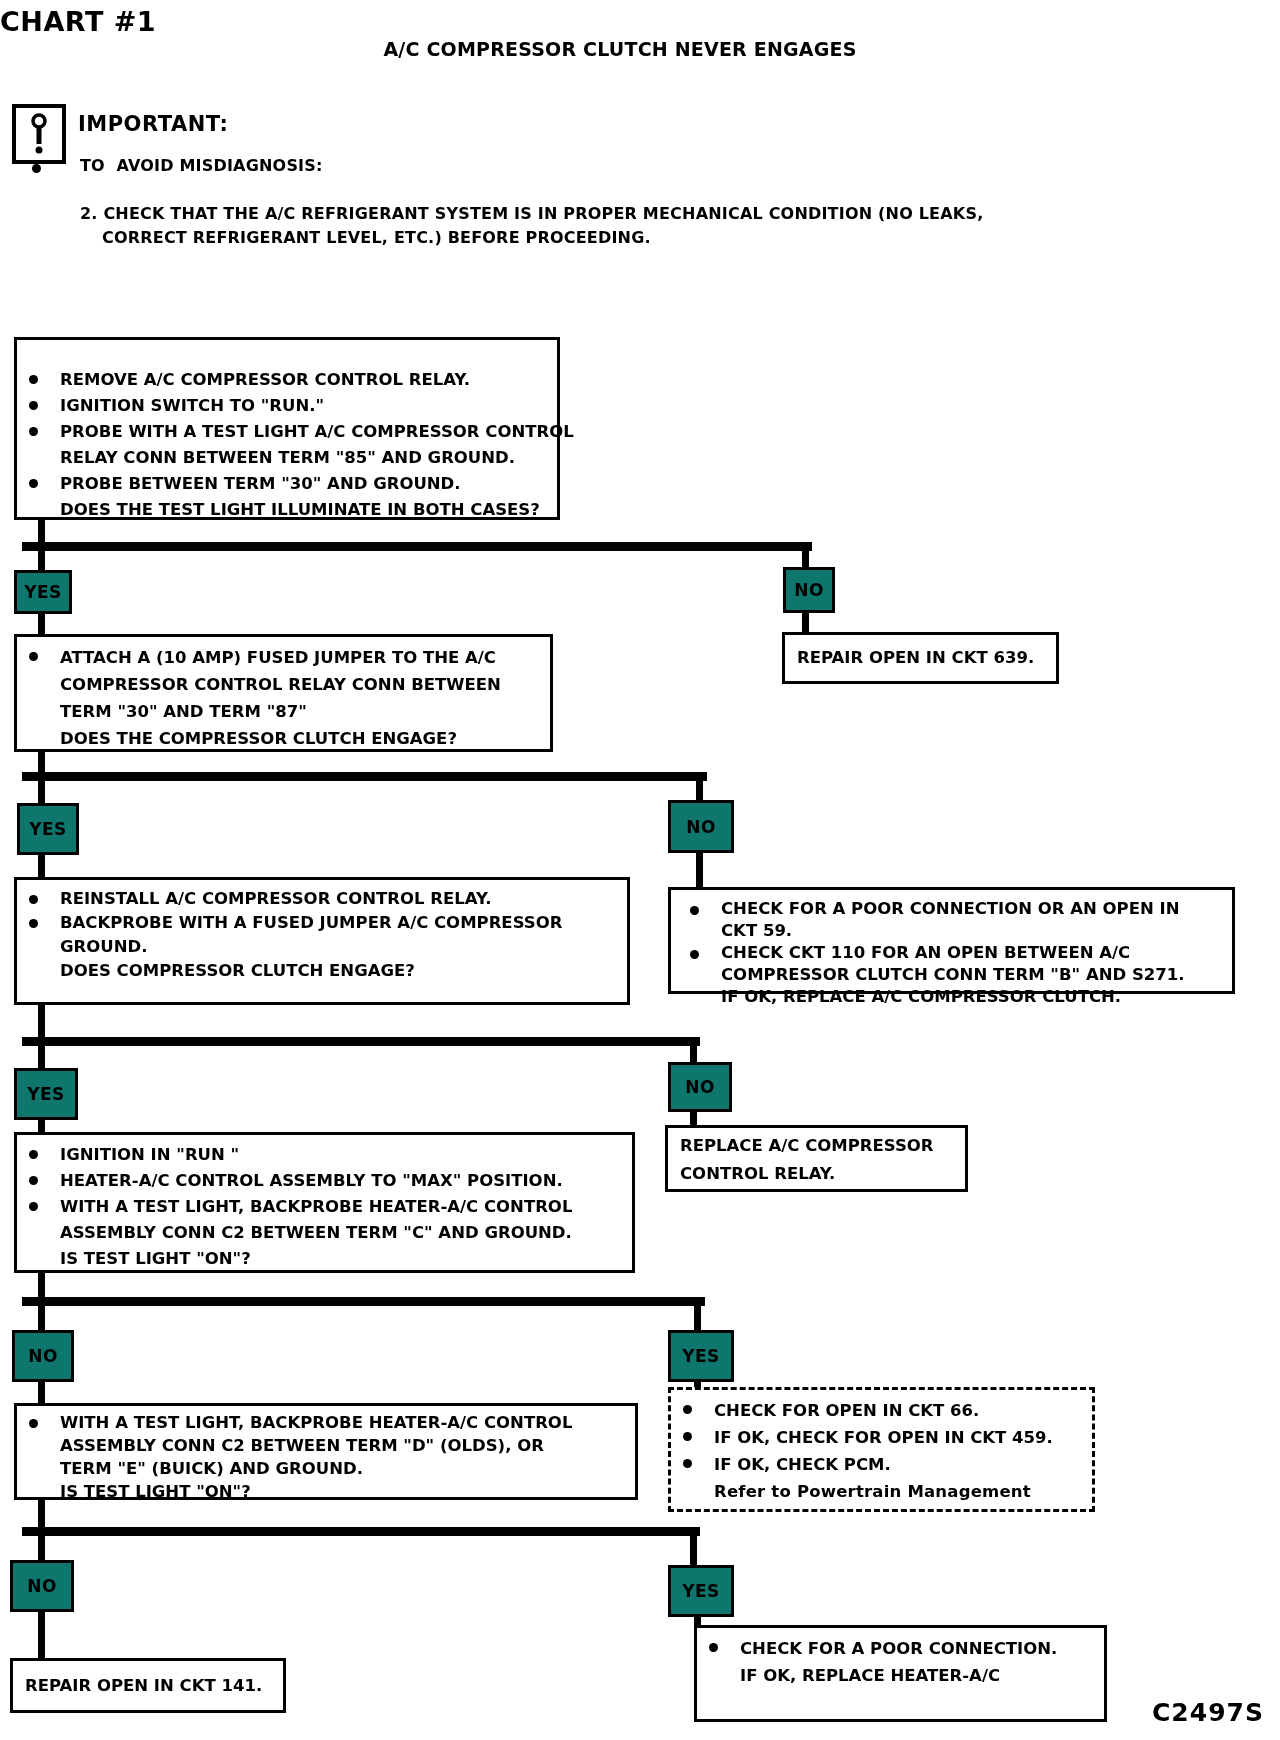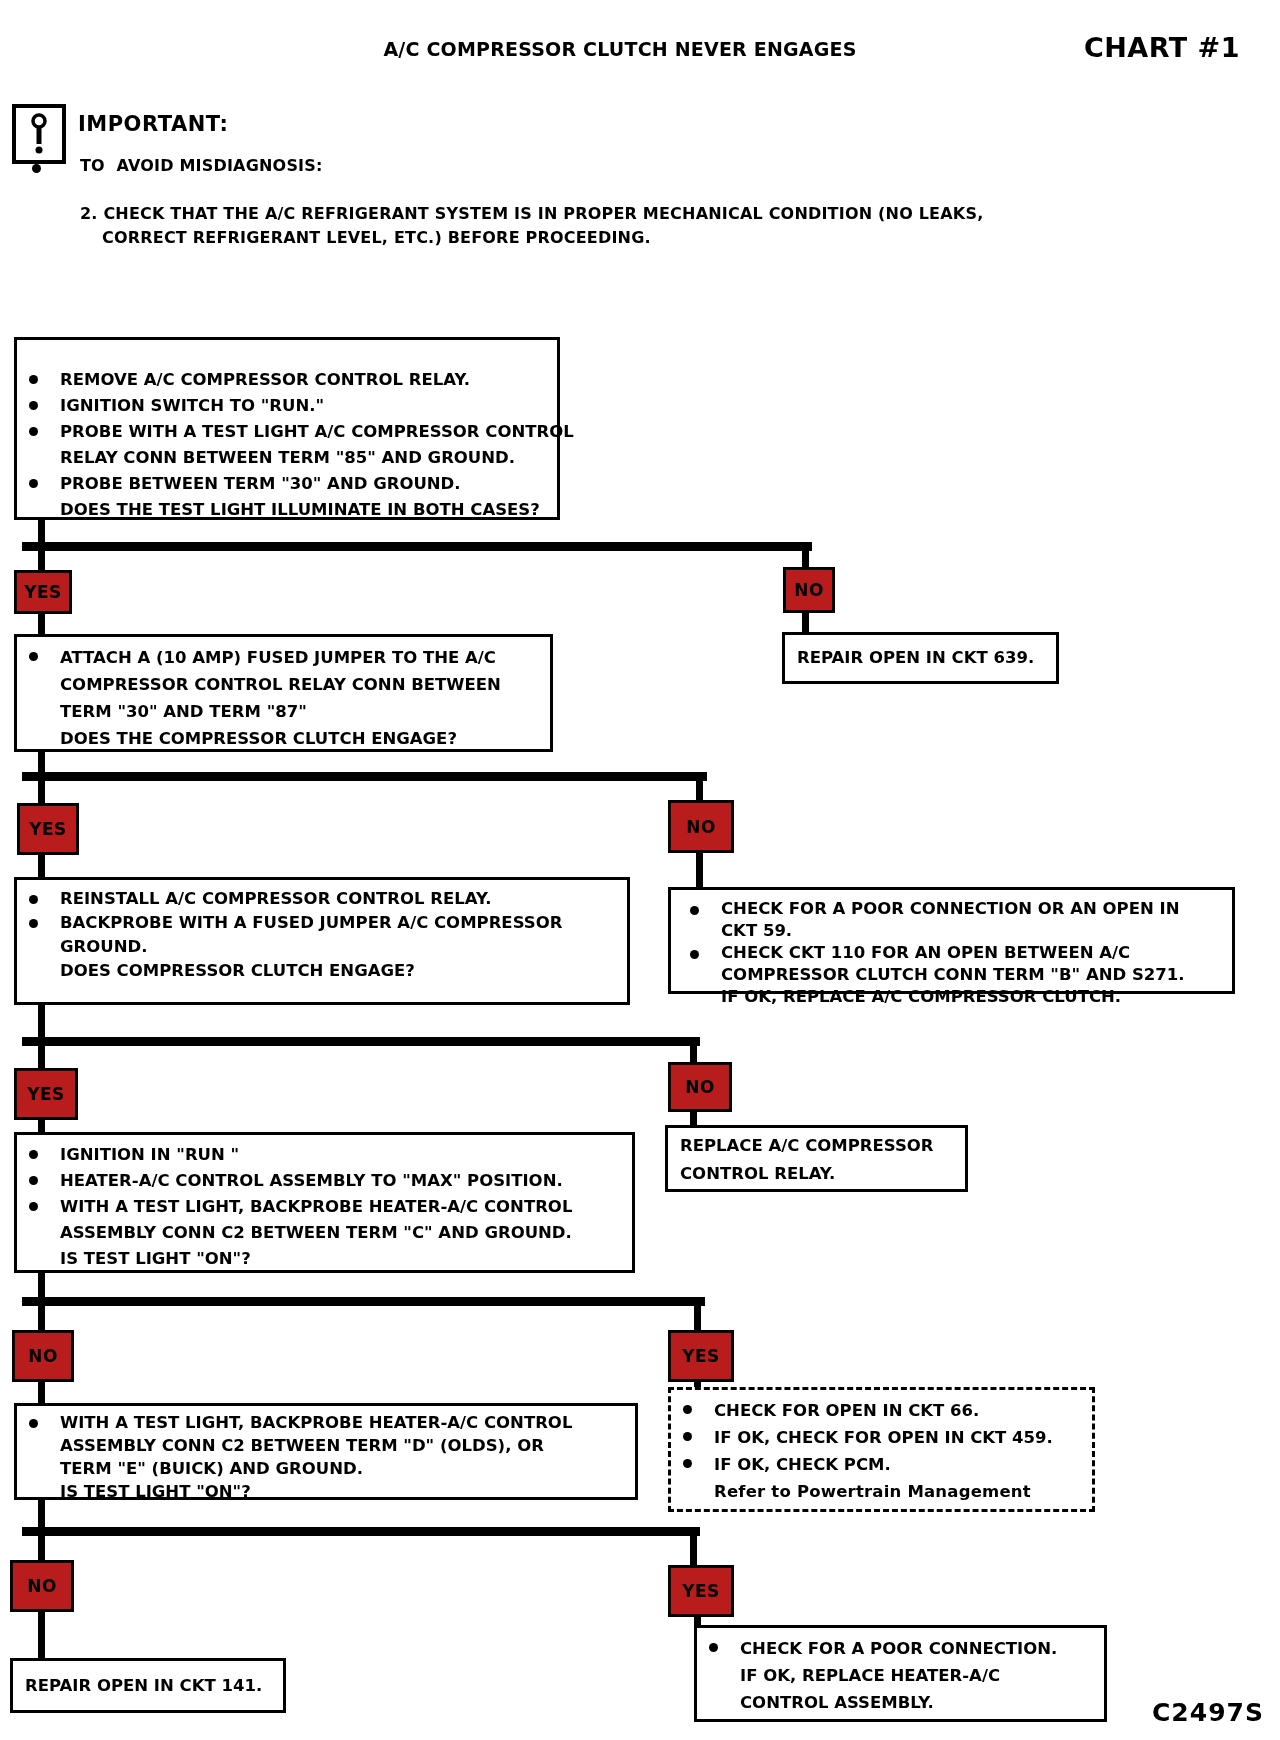--- a/index.html
+++ b/index.html
@@ -1,22 +1,22 @@
 <!DOCTYPE html>
 <html><head>
 <meta charset="utf-8">
 <style>
   html,body{margin:0;padding:0;background:#ffffff;}
   body{width:1280px;height:1740px;overflow:hidden;
        font-family:"DejaVu Sans","Liberation Sans",sans-serif;color:#000;}
   .page{position:relative;width:1280px;height:1740px;background:#fff;}
 
   
-  .title{position:absolute;left:0;top:6px;width:1240px;text-align:right;
-         font-size:27px;font-weight:700;letter-spacing:.5px;margin-top:26px;}
+  .title{position:absolute;left:0;top:6px;width:1240px;text-align:left;
+         font-size:27px;font-weight:700;letter-spacing:.5px;}
   .subtitle{position:absolute;left:0;top:38px;width:1240px;text-align:center;
          font-size:19px;font-weight:700;letter-spacing:.2px;}
   .impbox{position:absolute;left:12px;top:104px;width:46px;height:52px;
           border:4px solid #000;display:flex;align-items:center;justify-content:center;}
   .implabel{position:absolute;left:78px;top:112px;font-size:21px;font-weight:700;letter-spacing:.5px;}
   .hnote{position:absolute;font-size:16px;font-weight:700;letter-spacing:.2px;white-space:pre;}
   .hdot{position:absolute;width:9px;height:9px;border-radius:50%;background:#000;}
 
   
   .node{position:absolute;border:3px solid #000;background:#fff;box-sizing:border-box;}
@@ -25,21 +25,21 @@
   .dot{flex:none;width:9px;height:9px;border-radius:50%;background:#000;
        margin:8px 22px 0 12px;}
   .row.cont .dot{visibility:hidden;}
   .txt{font-size:16.5px;font-weight:700;letter-spacing:0;white-space:pre;}
   .txt.mixed{letter-spacing:.2px;}
   .node.center{display:flex;align-items:center;}
   .node.center .row{height:auto;}
   .node.plain .row .txt{margin-left:12px;}
 
   
-  .branch{position:absolute;border:3px solid #000;background:#b91c1c;box-sizing:border-box;
+  .branch{position:absolute;border:3px solid #000;background:#0f766e;box-sizing:border-box;
           display:flex;align-items:center;justify-content:center;
           font-size:17px;font-weight:700;letter-spacing:.5px;}
 
   
   .v{position:absolute;width:7px;background:#000;}
   .h{position:absolute;height:9px;background:#000;}
 
   .figcode{position:absolute;left:1152px;top:1698px;font-size:25px;font-weight:700;letter-spacing:1px;}
 </style>
 </head>
@@ -311,21 +311,17 @@
 
   <div class="node" style="left:667px;top:1625px;width:413px;height:97px;--lh:27px;padding-top:7px;margin-left:27px;">
     <div class="row">
         <span class="dot"></span>
         <span class="txt">CHECK FOR A POOR CONNECTION.</span>
       </div>
     <div class="row cont">
         <span class="dot"></span>
         <span class="txt">IF OK, REPLACE HEATER-A/C</span>
       </div>
-    <div class="row cont">
-        <span class="dot"></span>
-        <span class="txt">CONTROL ASSEMBLY.</span>
-      </div>
   </div>
 
   <div class="figcode">C2497S</div>
 
 </div>
 
 </body></html>

